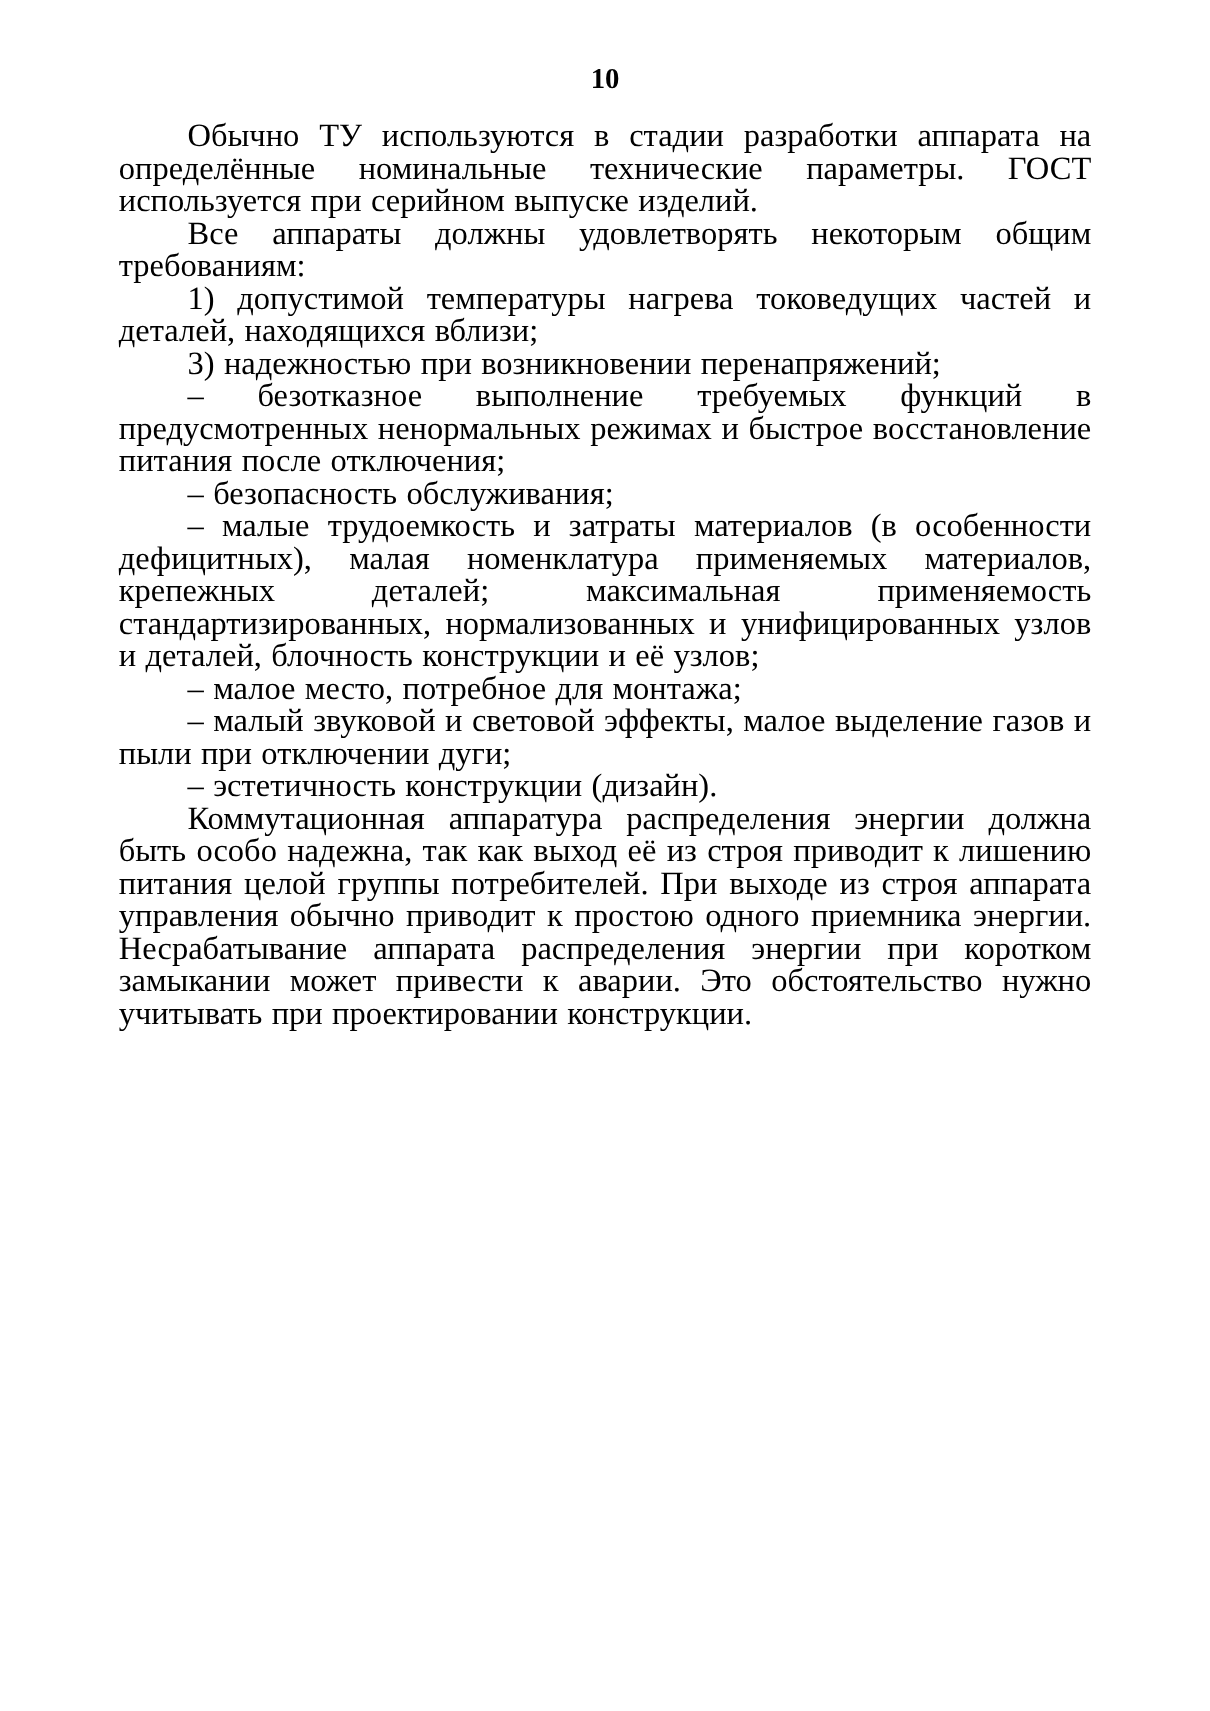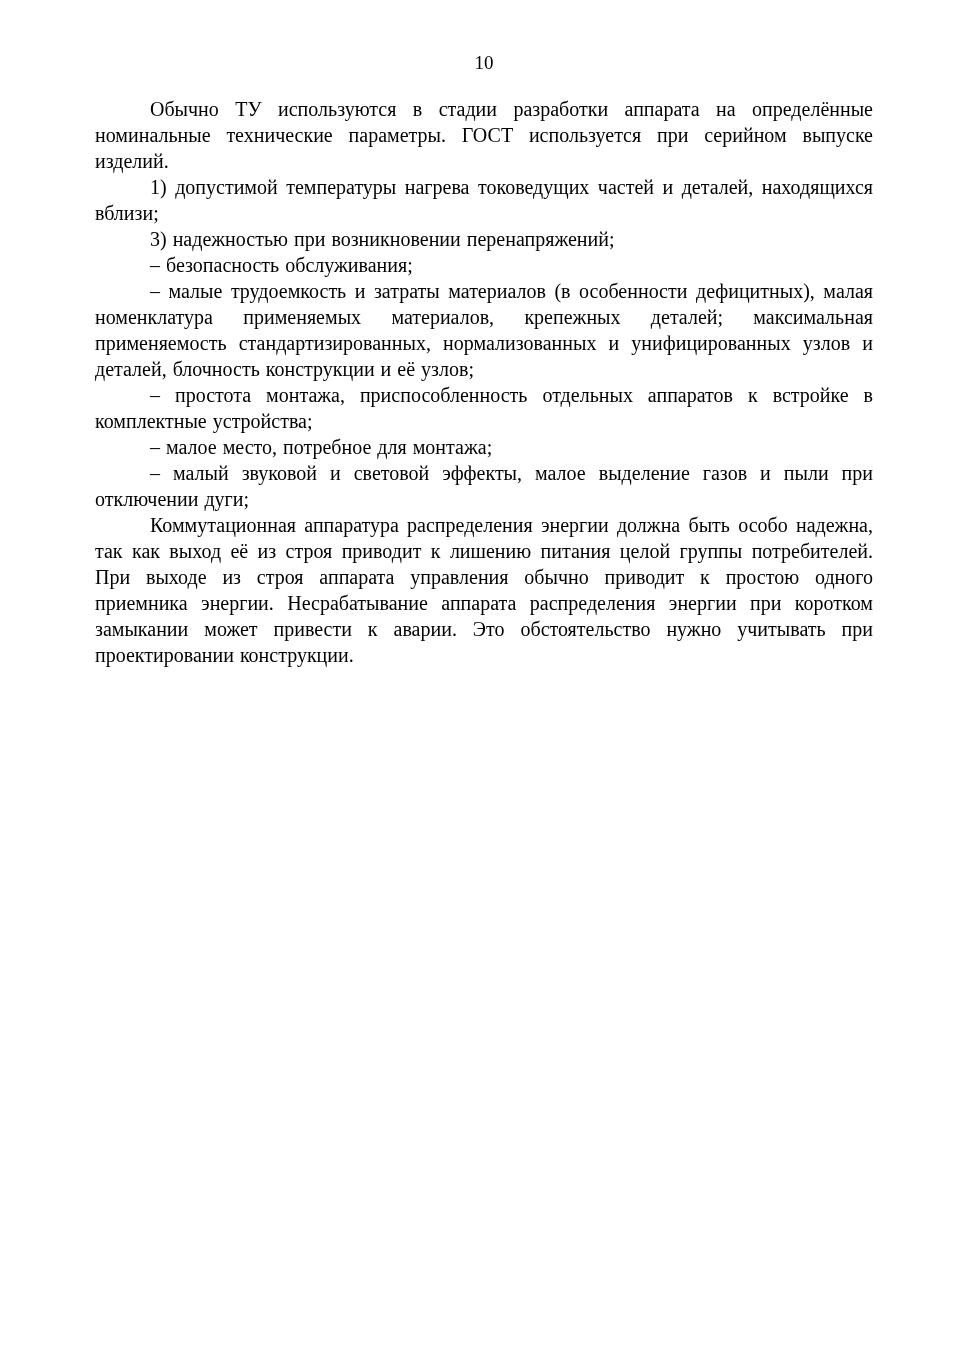--- a/index.html
+++ b/index.html
@@ -14,46 +14,49 @@
     margin: 0 auto;
     background: #ffffff;
     color: #000000;
     font-family: "Liberation Serif", "DejaVu Serif", serif;
     box-sizing: border-box;
     overflow: hidden;
   }
   .page-number {
     padding-top: 52px;
     text-align: center;
-    font-size: 19px;
+    font-size: 23px;
     line-height: 22px;
+    font-weight: bold;
   }
   .content {
     margin: 22px 95px 0 95px;
     text-align: justify;
-    font-size: 20px;
+    font-size: 26px;
     line-height: 26px;
     word-spacing: 1px;
   }
   .content p {
     margin: 0;
     padding: 0;
     text-indent: 55px;
   }
 </style>
 </head>
 <body>
 
 <div class="page">
   <div class="page-number">10</div>
 
   <div class="content">
     <p>Обычно ТУ используются в стадии разработки аппарата на определённые номинальные технические параметры. ГОСТ используется при серийном выпуске изделий.</p>
+    <p>Все аппараты должны удовлетворять некоторым общим требованиям:</p>
     <p>1) допустимой температуры нагрева токоведущих частей и деталей, находящихся вблизи;</p>
     <p>3) надежностью при возникновении перенапряжений;</p>
+    <p>– безотказное выполнение требуемых функций в предусмотренных ненормальных режимах и быстрое восстановление питания после отключения;</p>
     <p>– безопасность обслуживания;</p>
     <p>– малые трудоемкость и затраты материалов (в особенности дефицитных), малая номенклатура применяемых материалов, крепежных деталей; максимальная применяемость стандартизированных, нормализованных и унифицированных узлов и деталей, блочность конструкции и её узлов;</p>
-    <p>– простота монтажа, приспособленность отдельных аппаратов к встройке в комплектные устройства;</p>
     <p>– малое место, потребное для монтажа;</p>
     <p>– малый звуковой и световой эффекты, малое выделение газов и пыли при отключении дуги;</p>
+    <p>– эстетичность конструкции (дизайн).</p>
     <p>Коммутационная аппаратура распределения энергии должна быть особо надежна, так как выход её из строя приводит к лишению питания целой группы потребителей. При выходе из строя аппарата управления обычно приводит к простою одного приемника энергии. Несрабатывание аппарата распределения энергии при коротком замыкании может привести к аварии. Это обстоятельство нужно учитывать при проектировании конструкции.</p>
   </div>
 </div>
 
 </body></html>

